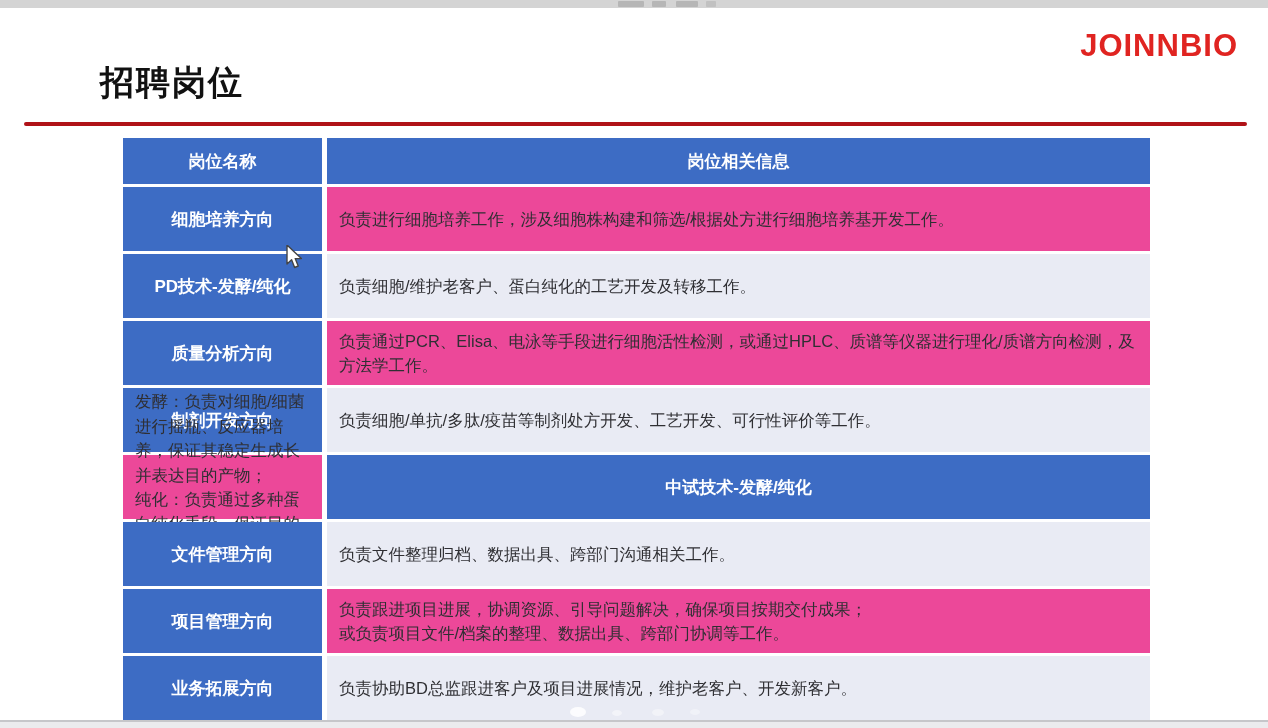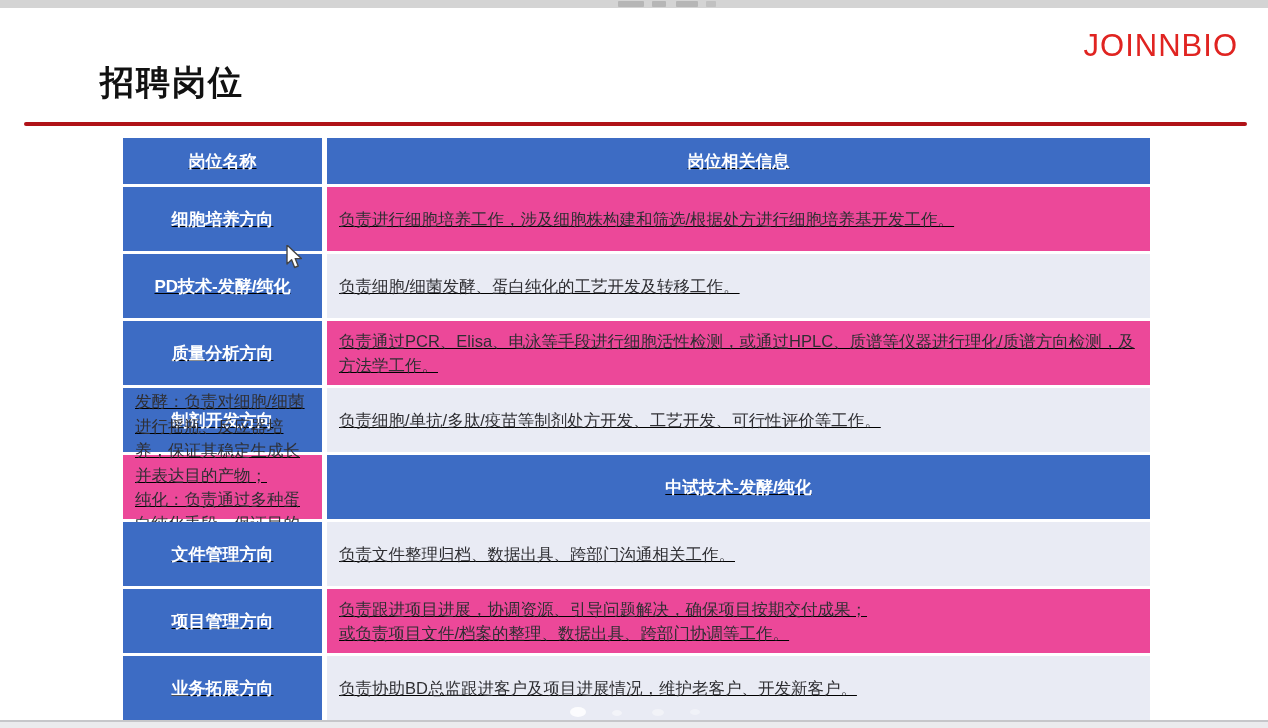--- a/index.html
+++ b/index.html
@@ -14,29 +14,29 @@
   .smudge.s2{left:652px;width:14px;}
   .smudge.s3{left:676px;width:22px;}
   .smudge.s4{left:706px;width:10px;opacity:.6;}
 
   .title{
     position:absolute;left:84px;top:44px;margin:16px;
     font-size:34px;font-weight:bold;color:#111;letter-spacing:2px;
   }
   .logo{
     position:absolute;right:30px;top:28px;
-    font-size:31px;font-weight:normal;color:#e02421;letter-spacing:1px;
+    font-size:31px;font-weight:bold;color:#e02421;letter-spacing:1px;
   }
   .redline{position:absolute;left:24px;top:122px;width:1223px;height:4px;background:#b01218;border-radius:2px;}
 
   .jobtable{
     position:absolute;left:123px;top:138px;width:1027px;
     display:grid;grid-template-columns:199px 823px;
     grid-template-rows:46px repeat(8,64px);
-    column-gap:5px;row-gap:3px;background:#fff;text-decoration:underline;
+    column-gap:5px;row-gap:3px;background:#fff;
   }
   .cell{display:flex;align-items:center;}
   .cell-head{
     background:#3d6cc4;color:#fff;font-weight:bold;font-size:17px;
     justify-content:center;text-align:center;
   }
   .cell-label{
     background:#3d6cc4;color:#fff;font-weight:bold;font-size:17px;
     justify-content:center;text-align:right;padding:0 4px;
   }
@@ -77,21 +77,21 @@
   <div class="redline"></div>
 
   <div class="jobtable">
     <div class="cell cell-head">岗位名称</div>
     <div class="cell cell-head">岗位相关信息</div>
 
     <div class="cell cell-label">细胞培养方向</div>
     <div class="cell cell-info dark">负责进行细胞培养工作，涉及细胞株构建和筛选/根据处方进行细胞培养基开发工作。</div>
 
     <div class="cell cell-label">PD技术-发酵/纯化</div>
-    <div class="cell cell-info light">负责细胞/细菌发酵、蛋白纯化的工艺开发及转移工作。</div>
+    <div class="cell cell-info light">负责细胞/维护老客户、蛋白纯化的工艺开发及转移工作。</div>
 
     <div class="cell cell-label">质量分析方向</div>
     <div class="cell cell-info dark">负责通过PCR、Elisa、电泳等手段进行细胞活性检测，或通过HPLC、质谱等仪器进行理化/质谱方向检测，及方法学工作。</div>
 
     <div class="cell cell-label">制剂开发方向</div>
     <div class="cell cell-info light">负责细胞/单抗/多肽/疫苗等制剂处方开发、工艺开发、可行性评价等工作。</div>
 
     <div class="cell cell-info dark">发酵：负责对细胞/细菌进行摇瓶、反应器培养，保证其稳定生成长并表达目的产物；
 纯化：负责通过多种蛋白纯化手段，保证目的蛋白达到质量标准及目的纯度。</div>
     <div class="cell cell-label">中试技术-发酵/纯化</div>

